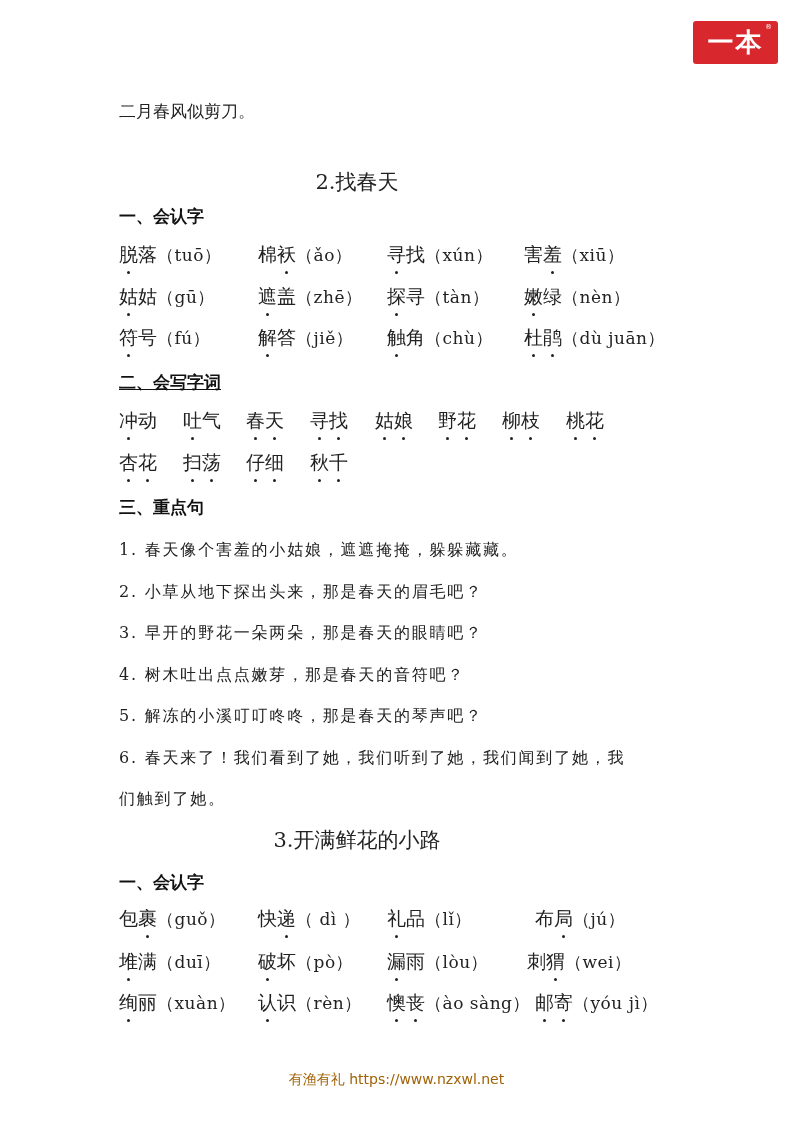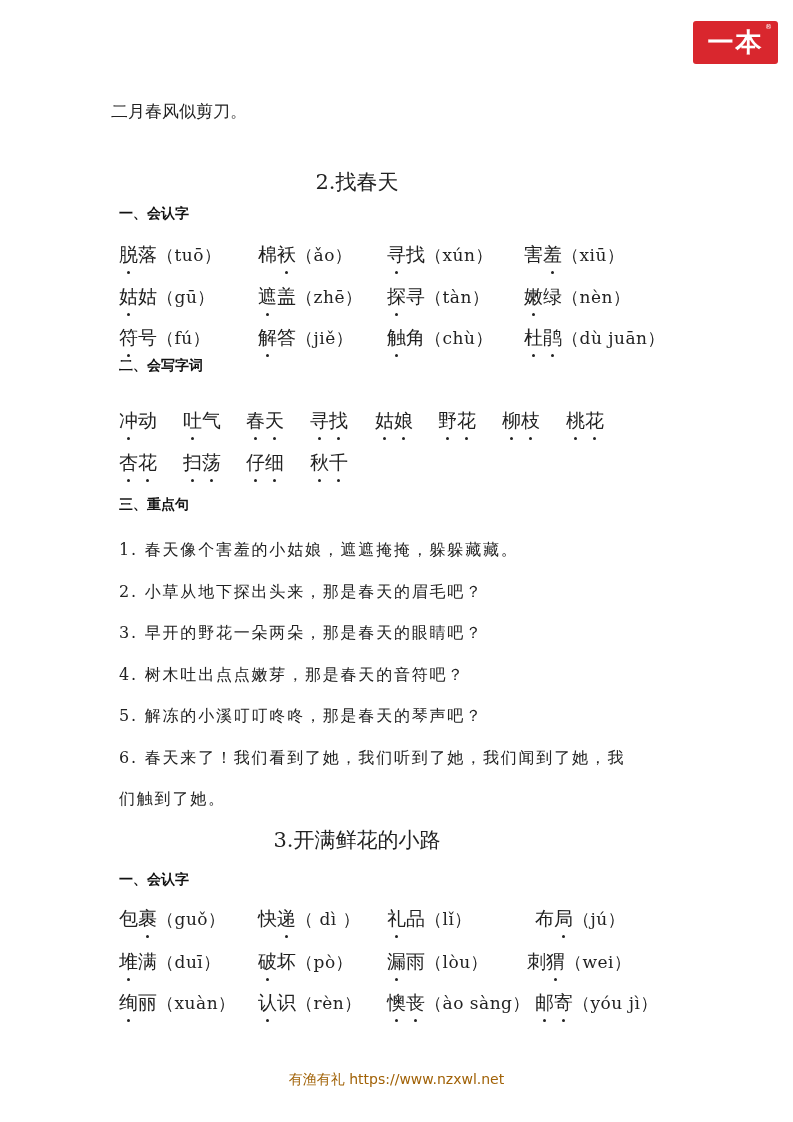--- a/index.html
+++ b/index.html
@@ -3,24 +3,24 @@
 <meta charset="utf-8">
 <style>
   html, body { margin: 0; padding: 0; background: #ffffff; }
   body { width: 793px; height: 1122px; position: relative; overflow: hidden;
          font-family: "DejaVu Serif", "Liberation Serif", serif; color: #222; }
   .logo { position: absolute; left: 693px; top: 21px; width: 85px; height: 43px;
           background: #d9272e; border-radius: 3px; color: #fff; display: flex;
           align-items: center; justify-content: center; font-family: "DejaVu Sans", sans-serif;
           font-weight: bold; font-size: 26px; letter-spacing: 2px; }
   .logo .reg { position: absolute; right: 4px; top: 2px; font-size: 7px; font-weight: normal; }
-  .line { position: absolute; left: 111px; font-size: 17px; white-space: nowrap; }
+  .line { position: absolute; left: 119px; font-size: 17px; white-space: nowrap; }
   .title { position: absolute; width: 714px; left: 0; text-align: center; font-size: 21px; color: #222; }
   .heading { position: absolute; left: 119px; font-family: "DejaVu Sans", sans-serif;
-             font-weight: bold; font-size: 14px; color: #111; }
+             font-weight: bold; font-size: 17px; color: #111; }
   .row { position: absolute; left: 119px; height: 28px; font-size: 19px; }
   .word { position: absolute; white-space: nowrap; }
   .ch { position: relative; display: inline-block; }
   .ch.dot::after { content: ""; position: absolute; left: 50%; bottom: -6px; width: 3px; height: 3px;
                    margin-left: -1.5px; border-radius: 50%; background: #222; }
   .py { font-size: 17px; letter-spacing: 0.5px; }
   .sent { position: absolute; left: 119px; font-size: 16px; white-space: nowrap; letter-spacing: 1.8px; }
   .footer { position: absolute; top: 1071px; left: 0; width: 793px; text-align: center;
             font-family: "DejaVu Sans", sans-serif; font-size: 14px; color: #a16207; }
 </style>
@@ -51,21 +51,21 @@
       <div class="word" style="left: 405px; text-align: right;"><span class="ch dot">嫩</span><span class="ch">绿</span><span class="py">（nèn）</span></div>
     </div>
     <div class="row" style="top: 325px;">
       <div class="word" style="left: 0px;"><span class="ch dot">符</span><span class="ch">号</span><span class="py">（fú）</span></div>
       <div class="word" style="left: 139px;"><span class="ch dot">解</span><span class="ch">答</span><span class="py">（jiě）</span></div>
       <div class="word" style="left: 268px;"><span class="ch dot">触</span><span class="ch">角</span><span class="py">（chù）</span></div>
       <div class="word" style="left: 405px;"><span class="ch dot">杜</span><span class="ch dot">鹃</span><span class="py">（dù juān）</span></div>
     </div>
   </div>
 
-<div class="heading" style="top:357px;">二、会写字词</div>
+<div class="heading" style="top:371px;text-decoration:underline;">二、会写字词</div>
 <div id="l2s2">
     <div class="row" style="top: 408px;">
       <div class="word" style="left: 0px;"><span class="ch dot">冲</span><span class="ch">动</span></div>
       <div class="word" style="left: 64px;"><span class="ch dot">吐</span><span class="ch">气</span></div>
       <div class="word" style="left: 127px;"><span class="ch dot">春</span><span class="ch dot">天</span></div>
       <div class="word" style="left: 191px;"><span class="ch dot">寻</span><span class="ch dot">找</span></div>
       <div class="word" style="left: 256px;"><span class="ch dot">姑</span><span class="ch dot">娘</span></div>
       <div class="word" style="left: 319px;"><span class="ch dot">野</span><span class="ch dot">花</span></div>
       <div class="word" style="left: 383px;"><span class="ch dot">柳</span><span class="ch dot">枝</span></div>
       <div class="word" style="left: 447px;"><span class="ch dot">桃</span><span class="ch dot">花</span></div>

